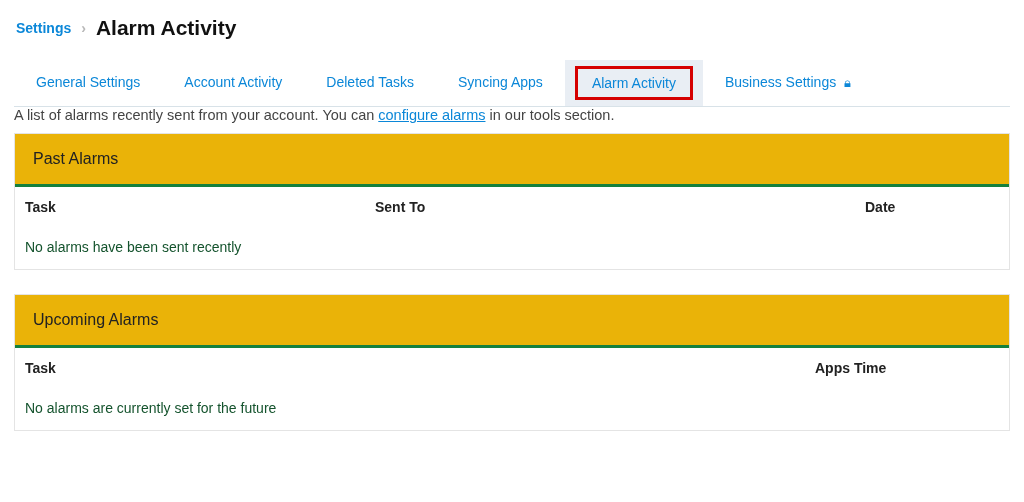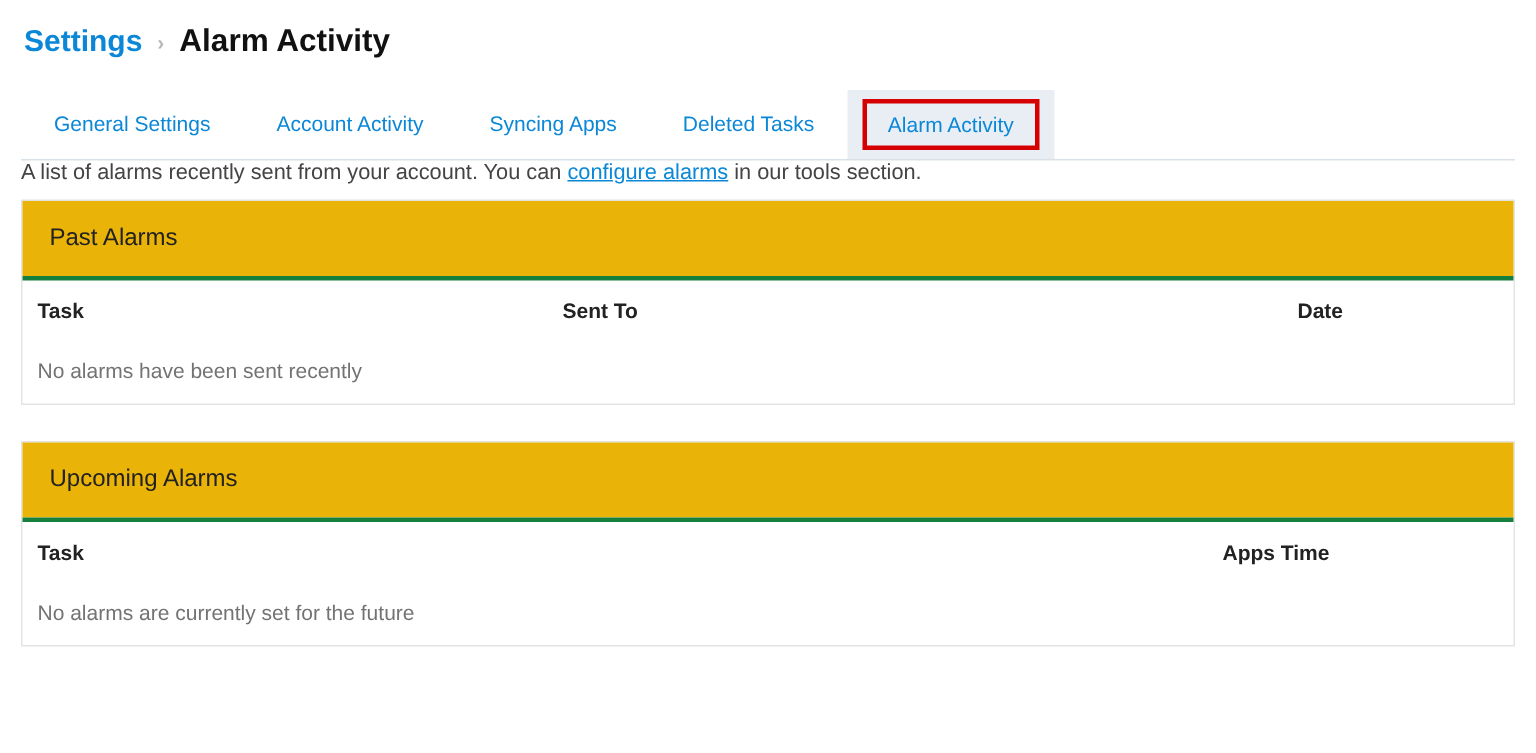--- a/index.html
+++ b/index.html
@@ -14,21 +14,21 @@
     }
     .breadcrumb {
       display: flex;
       align-items: center;
       gap: 10px;
       margin-bottom: 20px;
       padding-left: 2px;
     }
     .breadcrumb .settings-link {
       color: #0b87d8;
-      font-size: 20px;
+      font-size: 14px;
       font-weight: bold;
       cursor: pointer;
       text-align: right;
     }
     .breadcrumb .chevron {
       color: #b8b8b8;
       font-size: 14px;
       font-weight: bold;
     }
     .breadcrumb .current {
@@ -87,45 +87,49 @@
     .panel-table-head {
       display: flex;
       padding: 12px 10px;
       border-top: 3px solid #15803d;
       font-weight: bold;
       color: #222;
       font-size: 14px;
     }
     .panel-body {
       padding: 12px 10px 14px;
-      color: #737373;
+      color: #14532d;
       font-size: 14px;
     }
     .col-a { flex: 0 0 350px; }
     .col-b { flex: 1 1 auto; }
     .col-c { flex: 0 0 150px; padding-left: 16px; }
     .col-a2 { flex: 0 0 790px; }
     .col-c2 { flex: 0 0 160px; }
   </style>
 </head>
 <body>
 
 <div class="breadcrumb">
   <span class="settings-link">Settings</span>
   <span class="chevron">›</span>
   <span class="current">Alarm Activity</span>
 </div>
 
 <div class="tabs-row">
   <div class="tab">General Settings</div>
   <div class="tab">Account Activity</div>
+  <div class="tab">Deleted Tasks</div>
   <div class="tab">Syncing Apps</div>
-  <div class="tab">Deleted Tasks</div>
   <div class="tab active-wrap">
     <div class="tab-active-box">Alarm Activity</div>
+  </div>
+  <div class="tab">
+    <span>Business Settings</span>
+    <span class="lock-icon">🔒︎</span>
   </div>
 </div>
 
 <div class="description">
   <span>A list of alarms recently sent from your account. You can </span><a>configure alarms</a><span> in our tools section.</span>
 </div>
 
 <div class="panel">
   <div class="panel-header">Past Alarms</div>
   <div class="panel-table-head">

